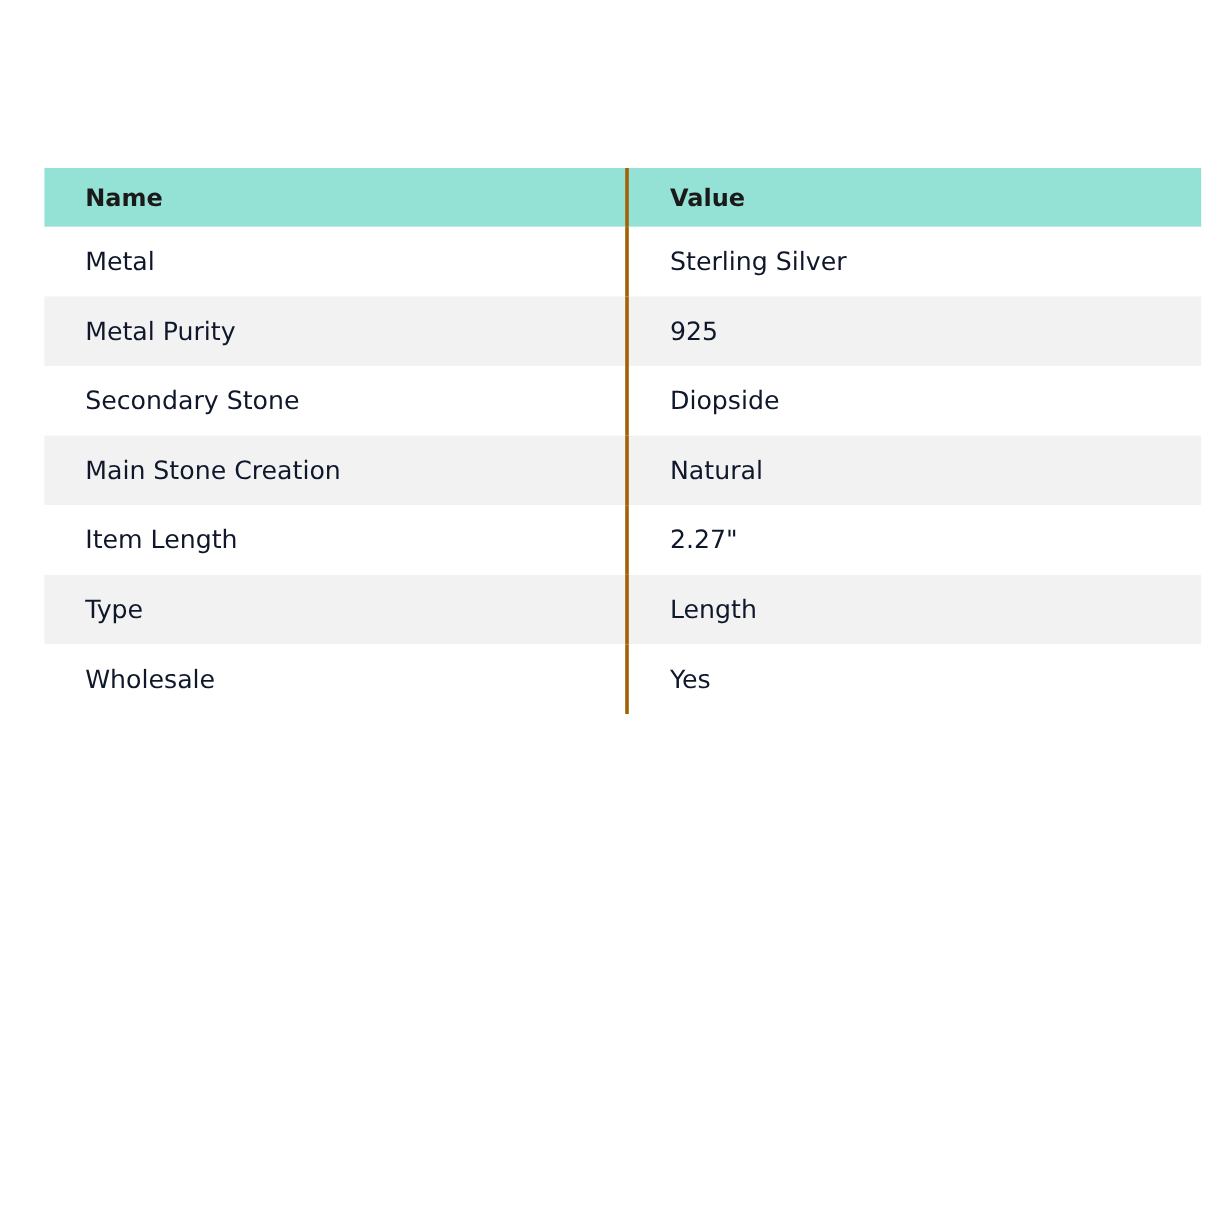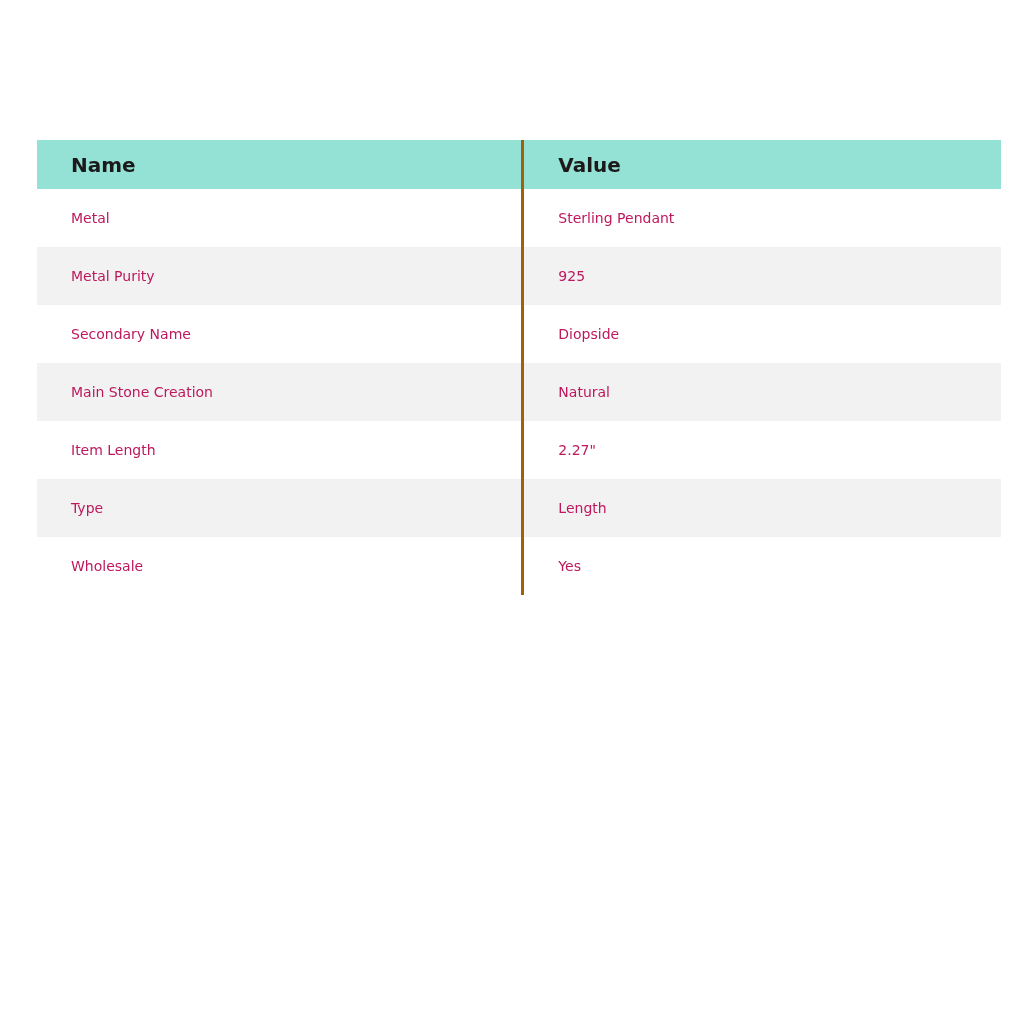--- a/index.html
+++ b/index.html
@@ -36,23 +36,23 @@
     padding: 0 10px 0 34px;
     font-size: 20px;
     font-weight: 600;
     color: #1a1a1a;
   }
   tbody td {
     height: 58px;
     text-align: left;
     vertical-align: middle;
     padding: 0 10px 0 34px;
-    font-size: 14px;
+    font-size: 21px;
     font-weight: 400;
-    color: #be185d;
+    color: #0f172a;
     background: #ffffff;
   }
   tbody tr:nth-child(even) td {
     background: #f2f2f2;
   }
   thead th:nth-child(2),
   tbody td:nth-child(2) {
     border-left: 3px solid #a16207;
   }
 </style>
@@ -67,28 +67,28 @@
     </colgroup>
     <thead>
       <tr>
         <th>Name</th>
         <th>Value</th>
       </tr>
     </thead>
     <tbody id="spec-rows">
         <tr>
           <td>Metal</td>
-          <td>Sterling Pendant</td>
+          <td>Sterling Silver</td>
         </tr>
         <tr>
           <td>Metal Purity</td>
           <td>925</td>
         </tr>
         <tr>
-          <td>Secondary Name</td>
+          <td>Secondary Stone</td>
           <td>Diopside</td>
         </tr>
         <tr>
           <td>Main Stone Creation</td>
           <td>Natural</td>
         </tr>
         <tr>
           <td>Item Length</td>
           <td>2.27"</td>
         </tr>

